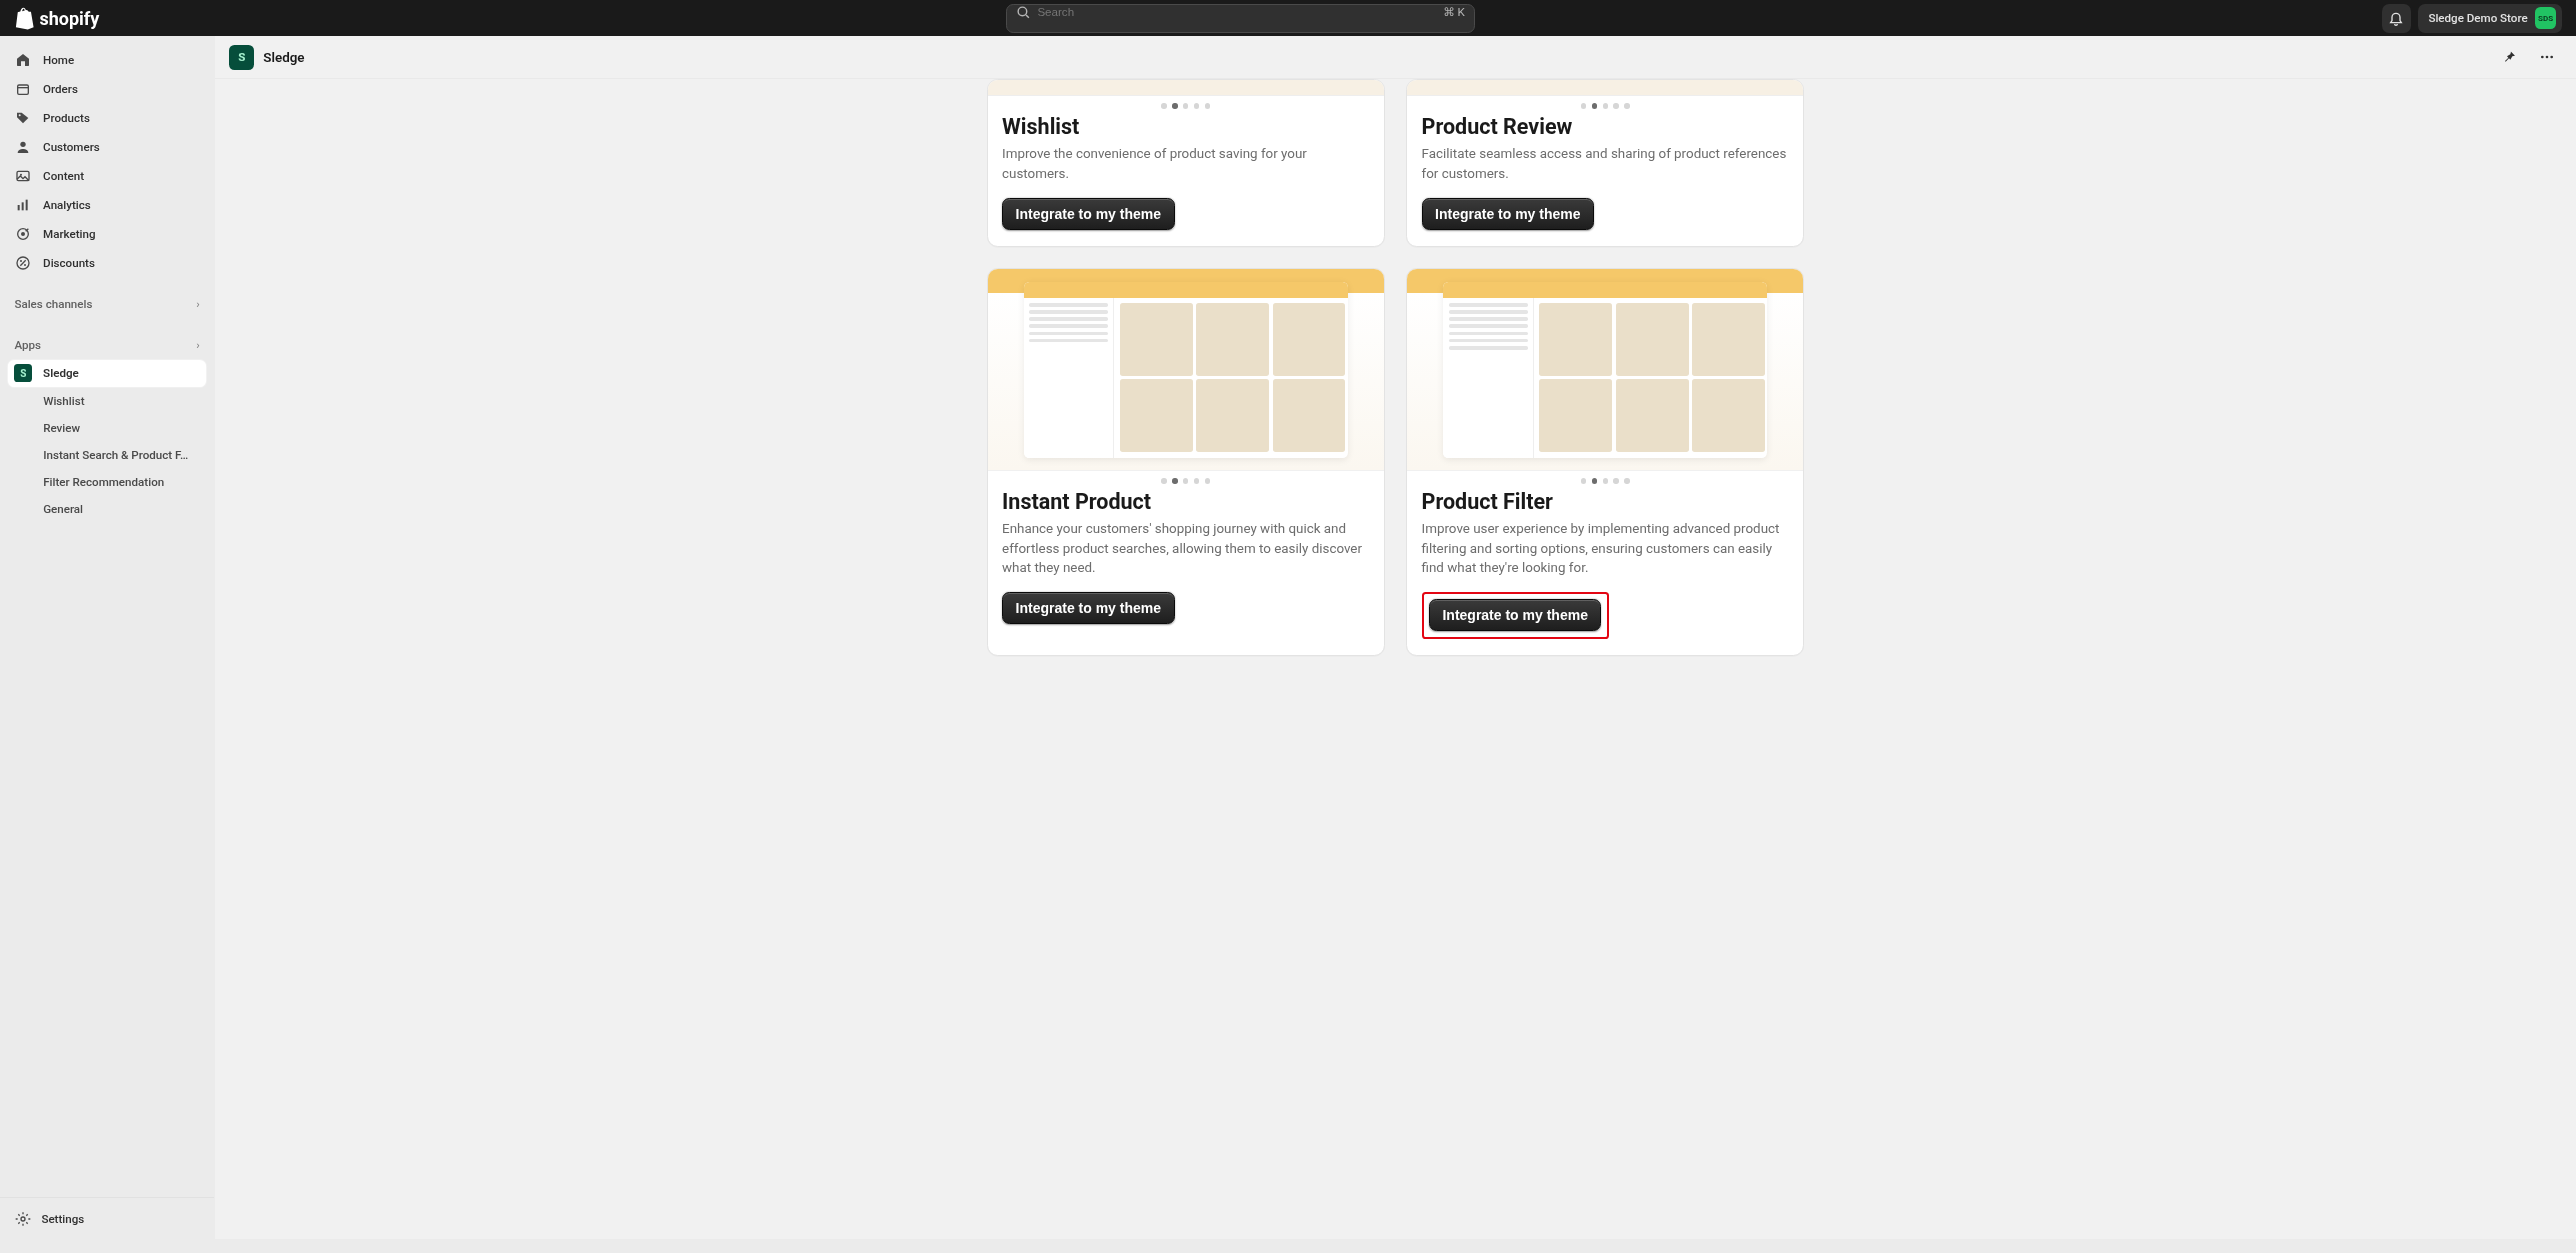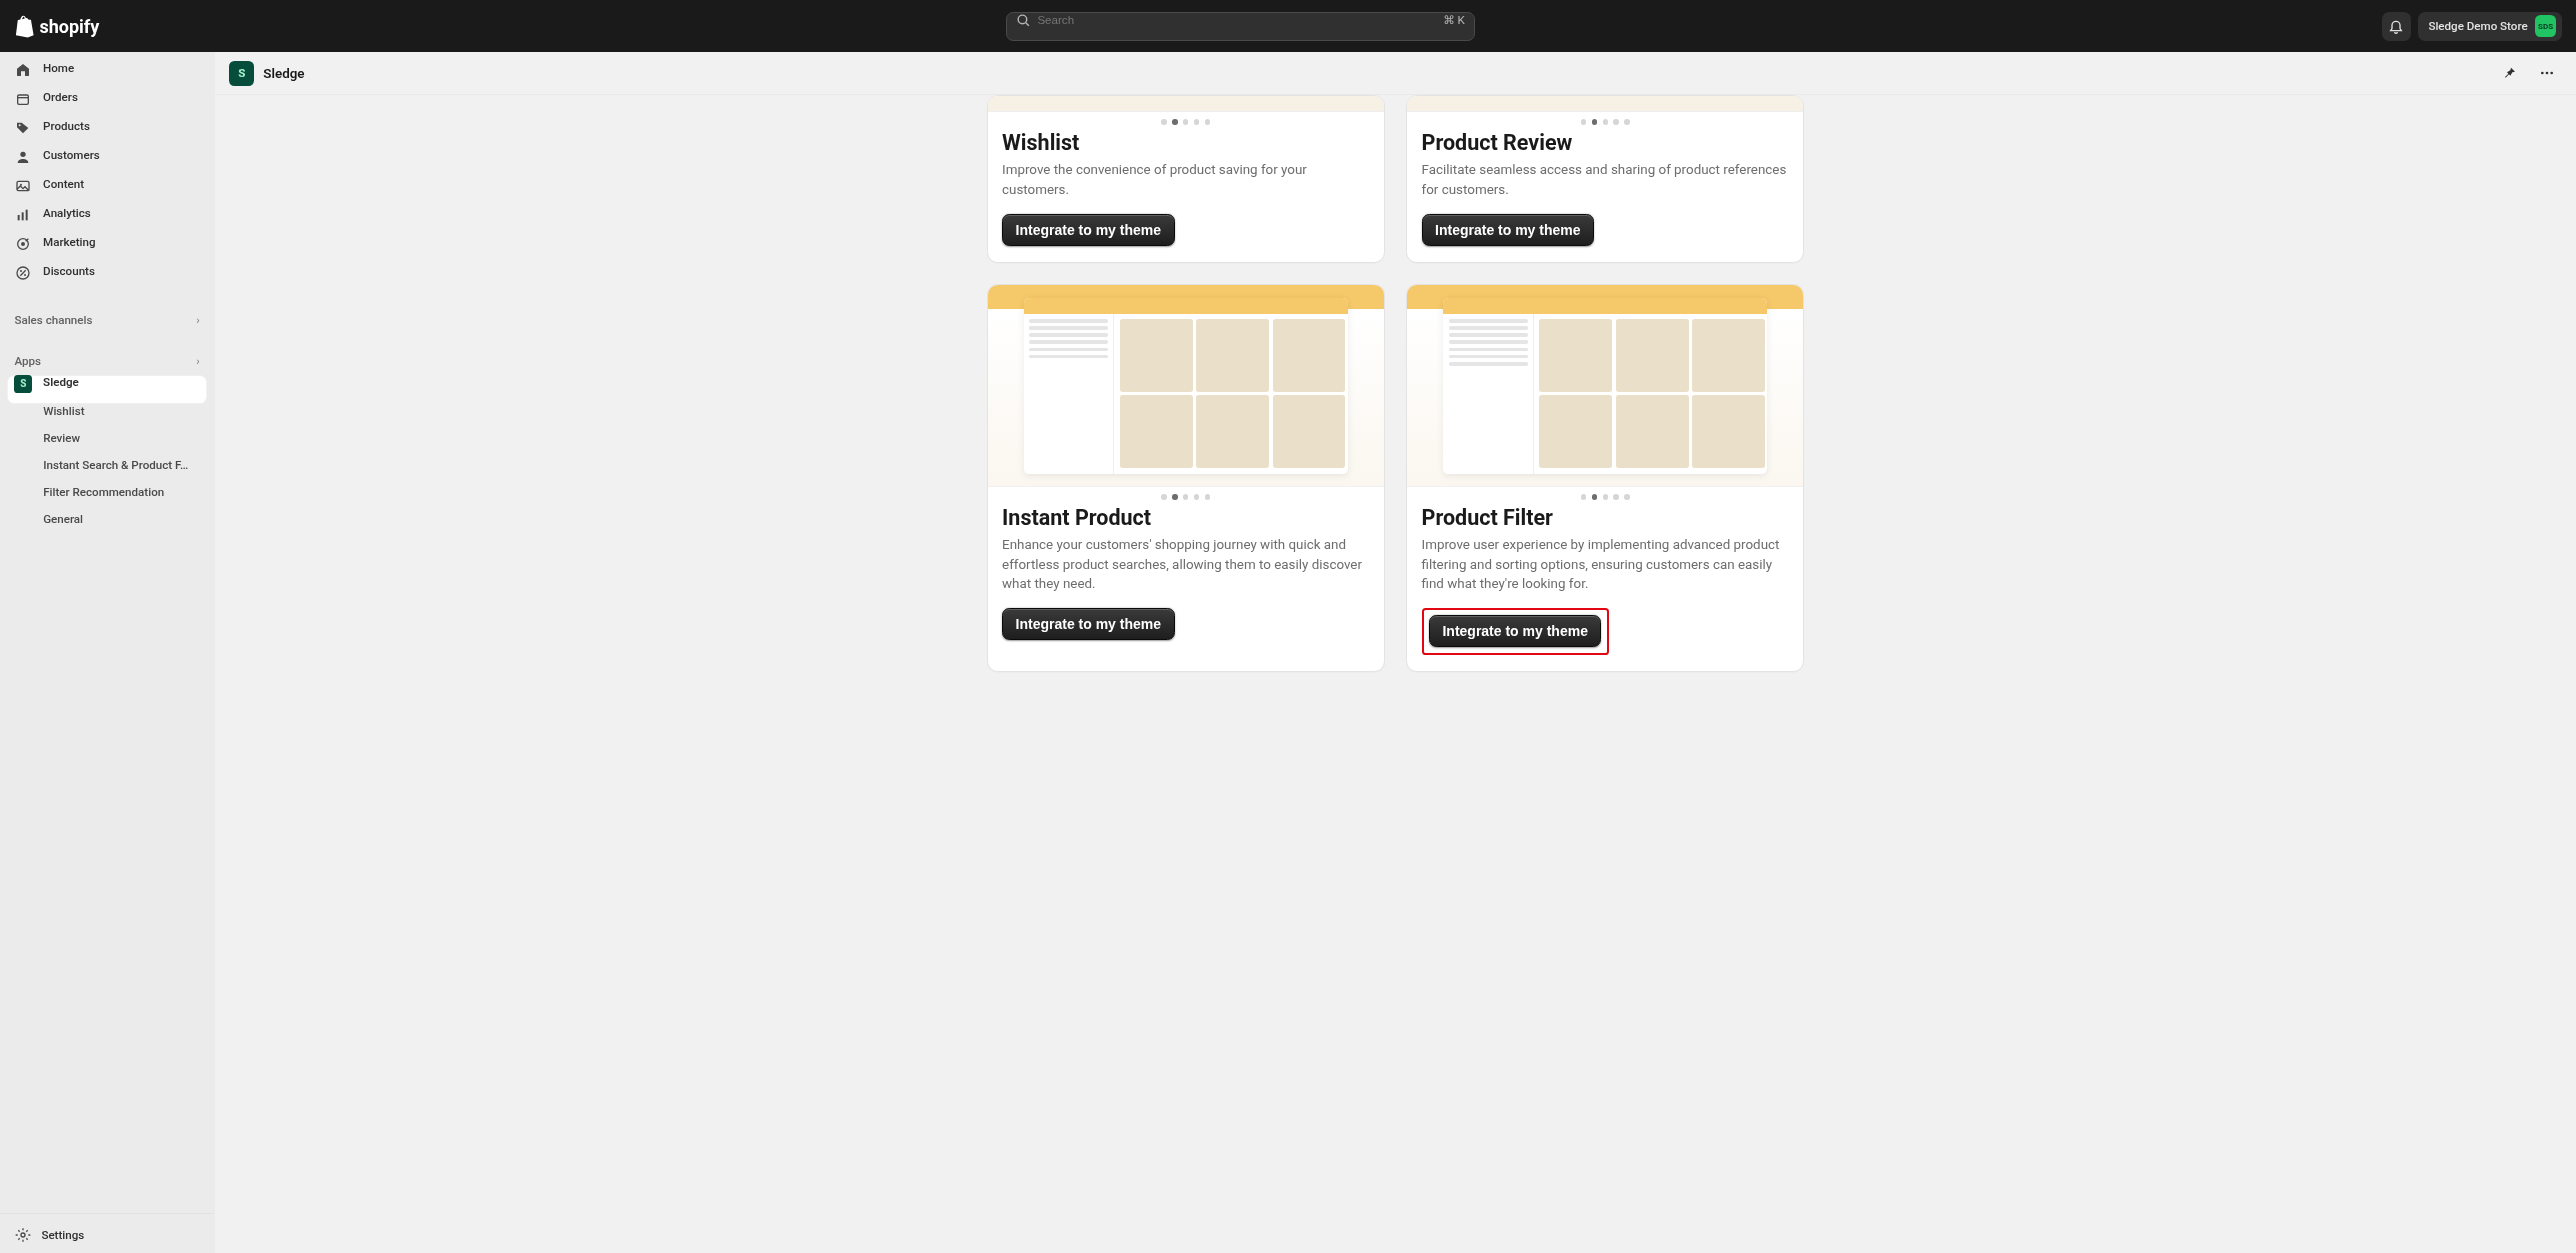--- a/index.html
+++ b/index.html
@@ -4,21 +4,21 @@
 <style>
   * { box-sizing: border-box; margin: 0; padding: 0; }
   body {
     font-family: -apple-system, BlinkMacSystemFont, "Segoe UI", Roboto, sans-serif;
     background: #ebebeb;
     color: #303030;
     font-size: 11.6px;
   }
   
   .topbar {
-    height: 52px;
+    height: 36px;
     background: #1a1a1a;
     display: flex;
     align-items: center;
     padding: 0 14.3px;
     gap: 14.3px;
   }
   .logo {
     display:flex; align-items:center; gap:3.6px;
     color:#fff; font-weight:700; font-size:18px;
   }
@@ -59,21 +59,21 @@
 
   
   .layout { display:flex; height: calc(100vh - 50px); }
   .sidebar {
     width:215px; background:#ebebeb; border-right:0.9px solid rgba(0,0,0,0);
     display:flex; flex-direction:column;
     position:relative;
   }
   .nav { padding:9px 7.2px 0 7.2px; flex:1; overflow:auto;}
   .nav-item, .sub-item {
-    display:flex; align-items:flex-start; gap:10.7px;
+    display:flex; align-items:center; gap:10.7px;
     height:29px; padding:0 7.2px; border-radius:7.2px;
     color:#303030; font-weight:500; font-size:11.6px; cursor:pointer;
   }
   .nav-icon { width:18px; height:18px; display:flex; align-items:center; justify-content:center; color:#4a4a4a;}
   .section-label {
     display:flex; align-items:center; justify-content:space-between;
     padding:7.2px 7.2px; color:#616161; font-size:11.6px; font-weight:500;
   }
   .chev { color:#8a8a8a; }
   .app-item.active {

